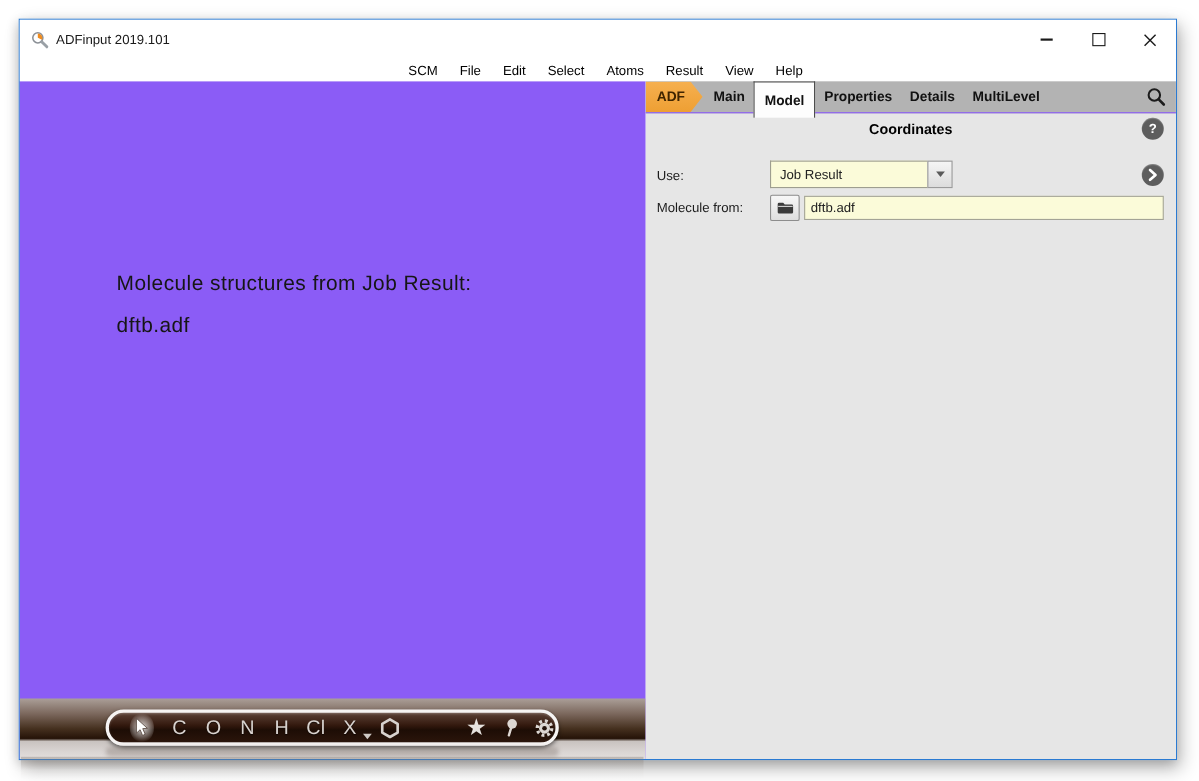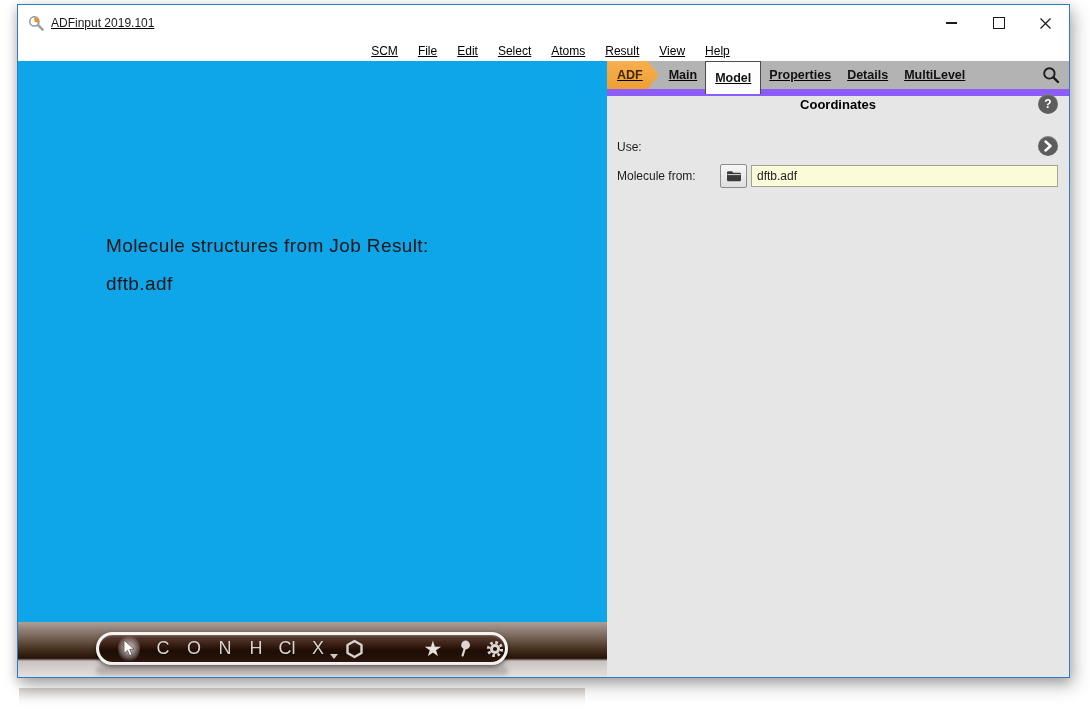--- a/index.html
+++ b/index.html
@@ -1,43 +1,43 @@
 <!DOCTYPE html>
 <html><head>
 <meta charset="utf-8">
 <style>
   html,body{margin:0;padding:0;width:1090px;height:710px;overflow:hidden;
     background:#ffffff;font-family:"Liberation Sans",sans-serif;}
   .stage{position:relative;width:1090px;height:710px;}
 
   
-  .window{position:absolute;left:17px;top:4px;width:1051px;height:672px;
+  .window{position:absolute;left:17px;top:17px;width:1051px;height:672px;
     background:#ffffff;border:1px solid #2a7ad2;
-    box-shadow:4px 7px 16px rgba(0,0,0,.30),-2px 3px 9px rgba(0,0,0,.14);text-decoration:underline;}
+    box-shadow:4px 7px 16px rgba(0,0,0,.30),-2px 3px 9px rgba(0,0,0,.14);}
   .floor-reflection{position:absolute;left:19px;top:688px;width:566px;height:20px;
     background:linear-gradient(180deg,rgba(125,115,108,.38),rgba(200,195,192,.12) 60%,transparent);}
 
   
   .titlebar{height:36px;display:flex;align-items:center;background:#ffffff;position:relative;}
   .app-icon{margin:0 6px 0 10px;width:17px;height:17px;}
   .title-text{font-size:12px;color:#1a1a1a;}
   .win-controls{position:absolute;right:0;top:0;height:36px;display:flex;}
   .win-btn{width:47px;height:36px;display:flex;align-items:center;justify-content:center;cursor:default;}
   .glyph-min{width:11px;height:1.5px;background:#1a1a1a;}
   .glyph-max{width:10px;height:10px;border:1.2px solid #1a1a1a;}
 
   
   .menubar{height:20px;display:flex;align-items:center;background:#ffffff;padding-left:14px;justify-content:center;}
   .menu-item{font-size:12px;color:#000;padding:0 10px;cursor:default;}
 
   
   .main{display:flex;height:calc(100% - 56px);}
 
   
-  .viewport{width:569px;position:relative;background:#0ea5e9;overflow:hidden;padding-left:20px;}
+  .viewport{width:569px;position:relative;background:#8b5cf6;overflow:hidden;}
   .viewport-text{position:absolute;left:88px;top:166px;font-size:19px;color:#161616;
     letter-spacing:.4px;line-height:38px;font-weight:400;}
 
   
   .strip{position:absolute;left:0;bottom:0;width:100%;height:55px;
     background:linear-gradient(180deg,#ab9f98 0%,#7a665b 26%,#45301f 50%,#251308 66%,
       #c9c3c0 71%,#dad5d3 88%,#e3dfdd 100%);}
   .pill{position:absolute;left:78px;top:10px;width:412px;height:33px;border-radius:18px;
     border:3px solid #f6f4f3;box-sizing:border-box;
     background:linear-gradient(180deg,#5c4136 0%,#33190e 42%,#1d0d05 58%,#2b150b 100%);
@@ -49,21 +49,21 @@
     margin:0 4.5px;color:#d8d2ce;font-size:18px;cursor:default;position:relative;}
   .tool.letter{text-shadow:0 1px 1px rgba(0,0,0,.6);}
   .tool-pointer{background:radial-gradient(circle,rgba(255,255,255,.85) 0%,rgba(255,255,255,.25) 55%,transparent 75%);
     border-radius:50%;width:30px;height:27px;margin-right:8px;}
   .xcaret{width:0;height:0;border-left:4px solid transparent;border-right:4px solid transparent;
     border-top:5px solid #cfc9c5;position:absolute;right:-9px;bottom:3px;}
   .tool-star{font-size:21px;margin-left:52px;color:#e6e2de;}
 
   
   .panel{flex:1;background:#e6e6e6;position:relative;}
-  .tabstrip{height:28px;background:#b3b3b3;border-bottom:7px solid #8b5cf6;
+  .tabstrip{height:28px;background:#b3b3b3;border-bottom:1px solid #8b5cf6;
     display:flex;align-items:stretch;position:relative;}
   .tab{display:flex;align-items:center;font-size:12.5px;font-weight:bold;color:#111;
     padding:0 8px;cursor:default;}
   .tab-adf{background:linear-gradient(180deg,#f6b050,#ee9f33);color:#402500;
     padding:0 16px 0 10px;margin-right:2px;
     clip-path:polygon(0 0,calc(100% - 11px) 0,100% 50%,calc(100% - 11px) 100%,0 100%);}
   .tab-selected{background:#fdfdfd;border:1px solid #4d4d4d;border-bottom:none;
     height:24px;box-sizing:border-box;margin-bottom:-1px;padding:16px 9px;}
   .search-btn{position:absolute;right:7px;top:3px;width:22px;height:22px;
     display:flex;align-items:center;justify-content:center;cursor:default;}
@@ -200,20 +200,26 @@
             </svg>
           </div>
         </div>
 
         <div class="section-header">Coordinates</div>
         <div class="circle-btn help-btn">
           <span>?</span>
         </div>
 
         <span class="form-label lbl-use">Use:</span>
+        <div class="combo">
+          <div class="combo-field">Job Result</div>
+          <div class="combo-btn">
+            <span class="tri-down"></span>
+          </div>
+        </div>
         <div class="circle-btn next-btn">
           <svg width="10" height="12" viewBox="0 0 10 12">
             <path d="M2.5 1.5 L7.5 6 L2.5 10.5" fill="none" stroke="#ffffff" stroke-width="2.4" stroke-linecap="round" stroke-linejoin="round"></path>
           </svg>
         </div>
 
         <span class="form-label lbl-mol">Molecule from:</span>
         <div class="folder-btn">
           <svg width="16" height="12" viewBox="0 0 16 12">
             <path d="M1 2.5 Q1 1.3 2.2 1.3 L6 1.3 L7.4 2.8 L13.8 2.8 Q15 2.8 15 4 L15 10 Q15 11.2 13.8 11.2 L2.2 11.2 Q1 11.2 1 10 Z" fill="#3a3a3a"></path>

